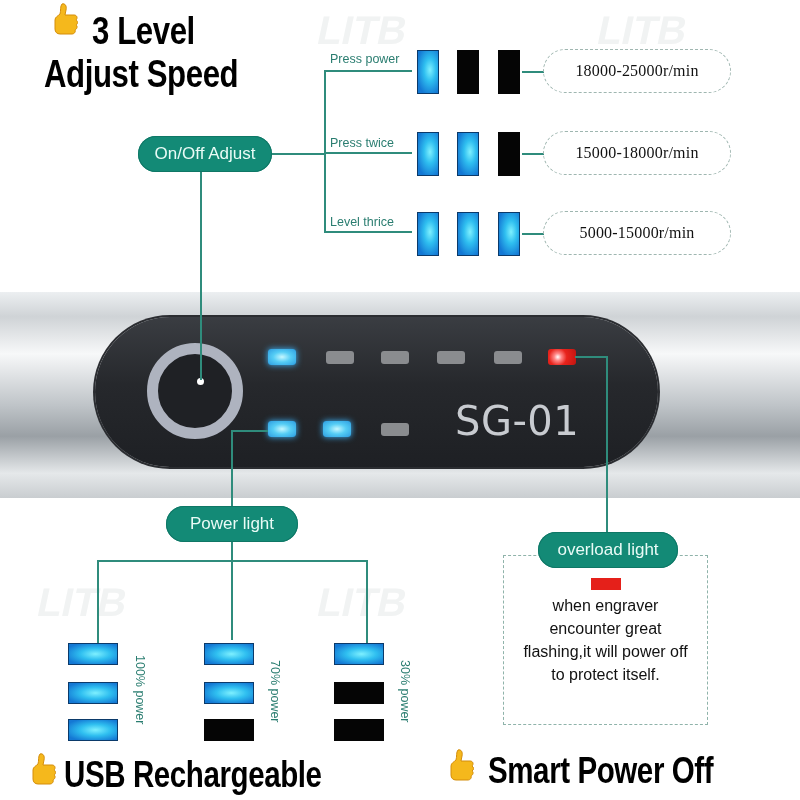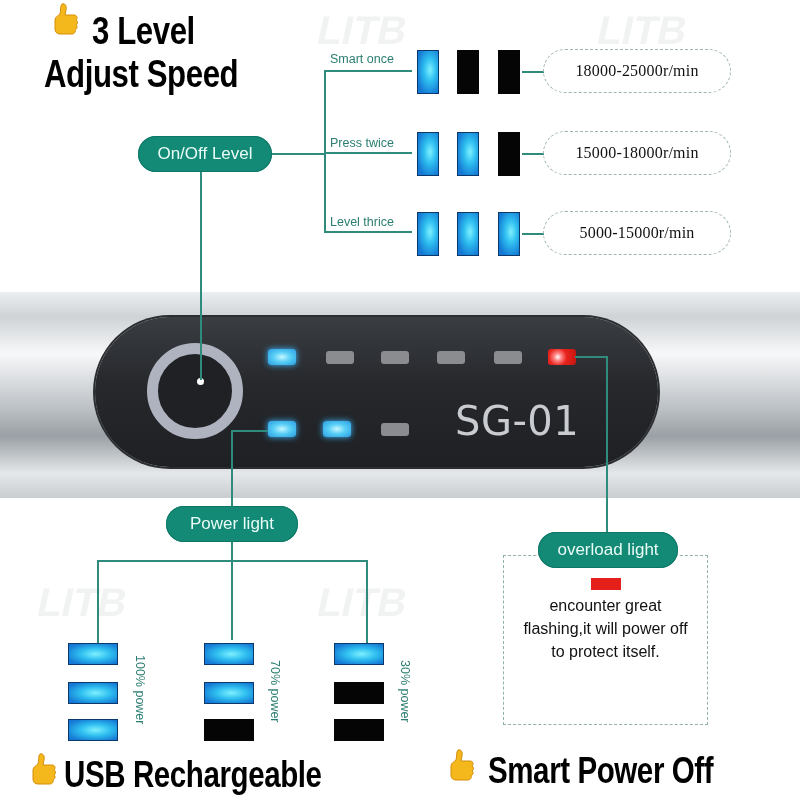--- a/index.html
+++ b/index.html
@@ -43,23 +43,23 @@
 <div class="headline" style="left:92px;top:10px;font-size:38px;">3 Level</div>
 <div class="headline" style="left:44px;top:53px;font-size:38px;">Adjust Speed</div>
 
 <div class="line" style="left:270px;top:153px;width:56px;height:2px;"></div>
 <div class="line" style="left:324px;top:70px;width:2px;height:162px;"></div>
 <div class="line" style="left:324px;top:70px;width:88px;height:2px;"></div>
 <div class="line" style="left:324px;top:152px;width:88px;height:2px;"></div>
 <div class="line" style="left:324px;top:231px;width:88px;height:2px;"></div>
 <div class="line" style="left:200px;top:170px;width:2px;height:210px;"></div>
 
-<div class="pill" style="left:138px;top:136px;width:134px;height:36px;">On/Off Level</div>
+<div class="pill" style="left:138px;top:136px;width:134px;height:36px;">On/Off Adjust</div>
 
-<div class="press-label" style="left:330px;top:52px;">Smart once</div>
+<div class="press-label" style="left:330px;top:52px;">Press power</div>
 <div class="press-label" style="left:330px;top:136px;">Press twice</div>
 <div class="press-label" style="left:330px;top:215px;">Level thrice</div>
 
 <div class="led-v" style="left:417px;top:50px;"></div>
 <div class="led-off-v" style="left:457px;top:50px;"></div>
 <div class="led-off-v" style="left:498px;top:50px;"></div>
 <div class="line" style="left:522px;top:71px;width:22px;height:2px;"></div>
 <div class="speed-box" style="left:543px;top:49px;">18000-25000r/min</div>
 
 <div class="led-v" style="left:417px;top:132px;"></div>
@@ -116,20 +116,21 @@
 
 <div class="led-h" style="left:334px;top:643px;"></div>
 <div class="led-off-h" style="left:334px;top:682px;"></div>
 <div class="led-off-h" style="left:334px;top:719px;"></div>
 <div class="power-label" style="left:398px;top:660px;">30% power</div>
 
 <div class="overload-box"></div>
 <div class="pill" style="left:538px;top:532px;width:140px;height:36px;">overload light</div>
 <div class="red-indicator"></div>
 <div class="overload-text">
+  <div>when engraver</div>
   <div>encounter great</div>
   <div>flashing,it will power off</div>
   <div>to protect itself.</div>
 </div>
 
 <svg class="thumb" style="left:28px;top:752px;" viewBox="0 0 30 36">
   <path d="M12 2 C15 1 17 4 16 8 L15 13 L24 13 C27 13 28 16 26 18 C28 19 28 22 26 23 C28 24 27 27 25 28 C26 30 24 32 22 32 L10 32 C7 32 5 30 5 27 L5 18 C5 15 8 14 10 12 C11 9 10 4 12 2 Z" fill="#f5b81c" stroke="#d48d0a" stroke-width="1"></path>
 </svg>
 <div class="headline" style="left:64px;top:754px;font-size:36px;">USB Rechargeable</div>
 

